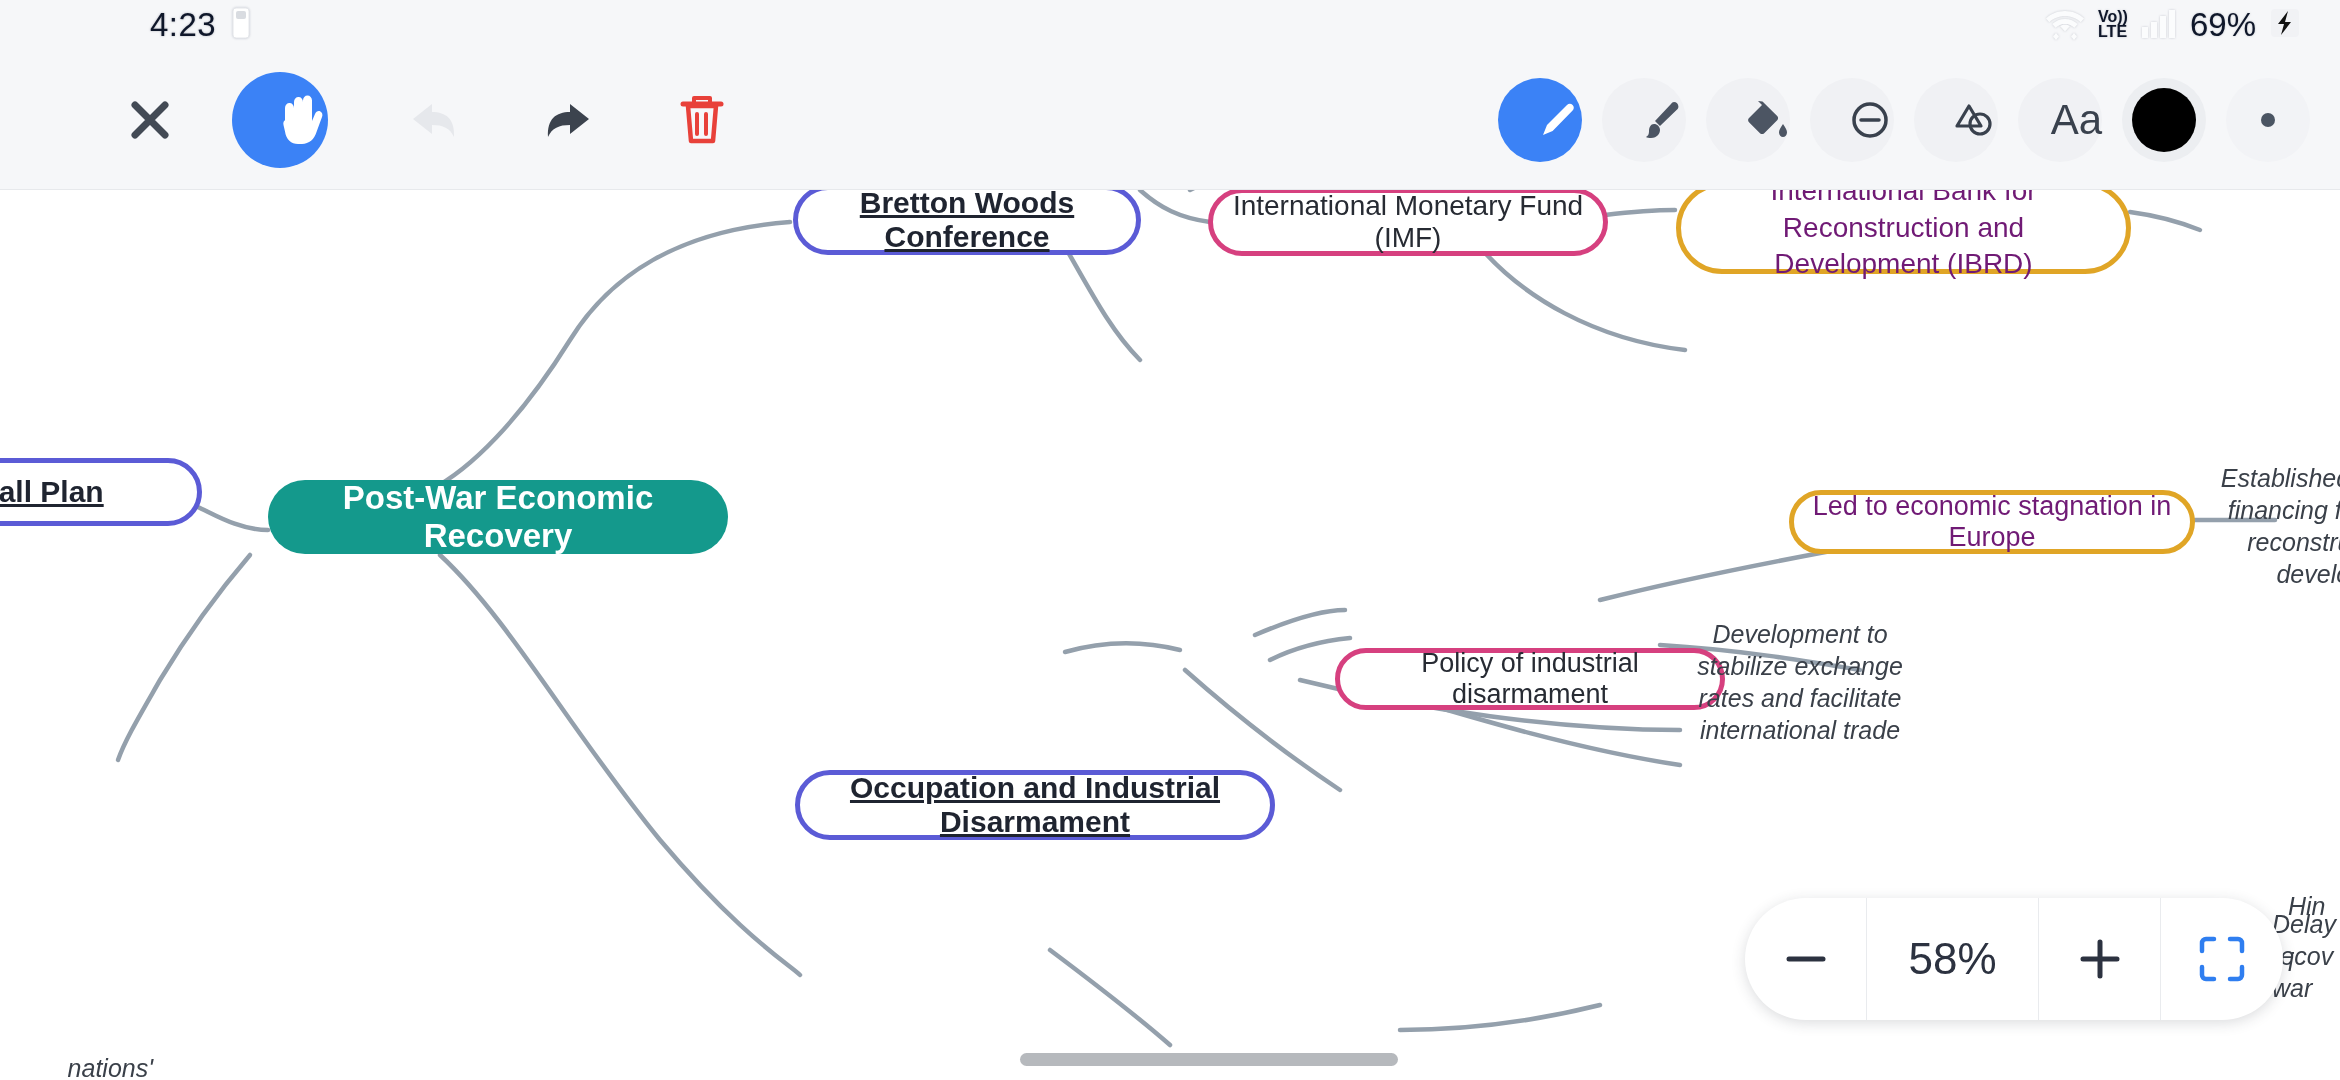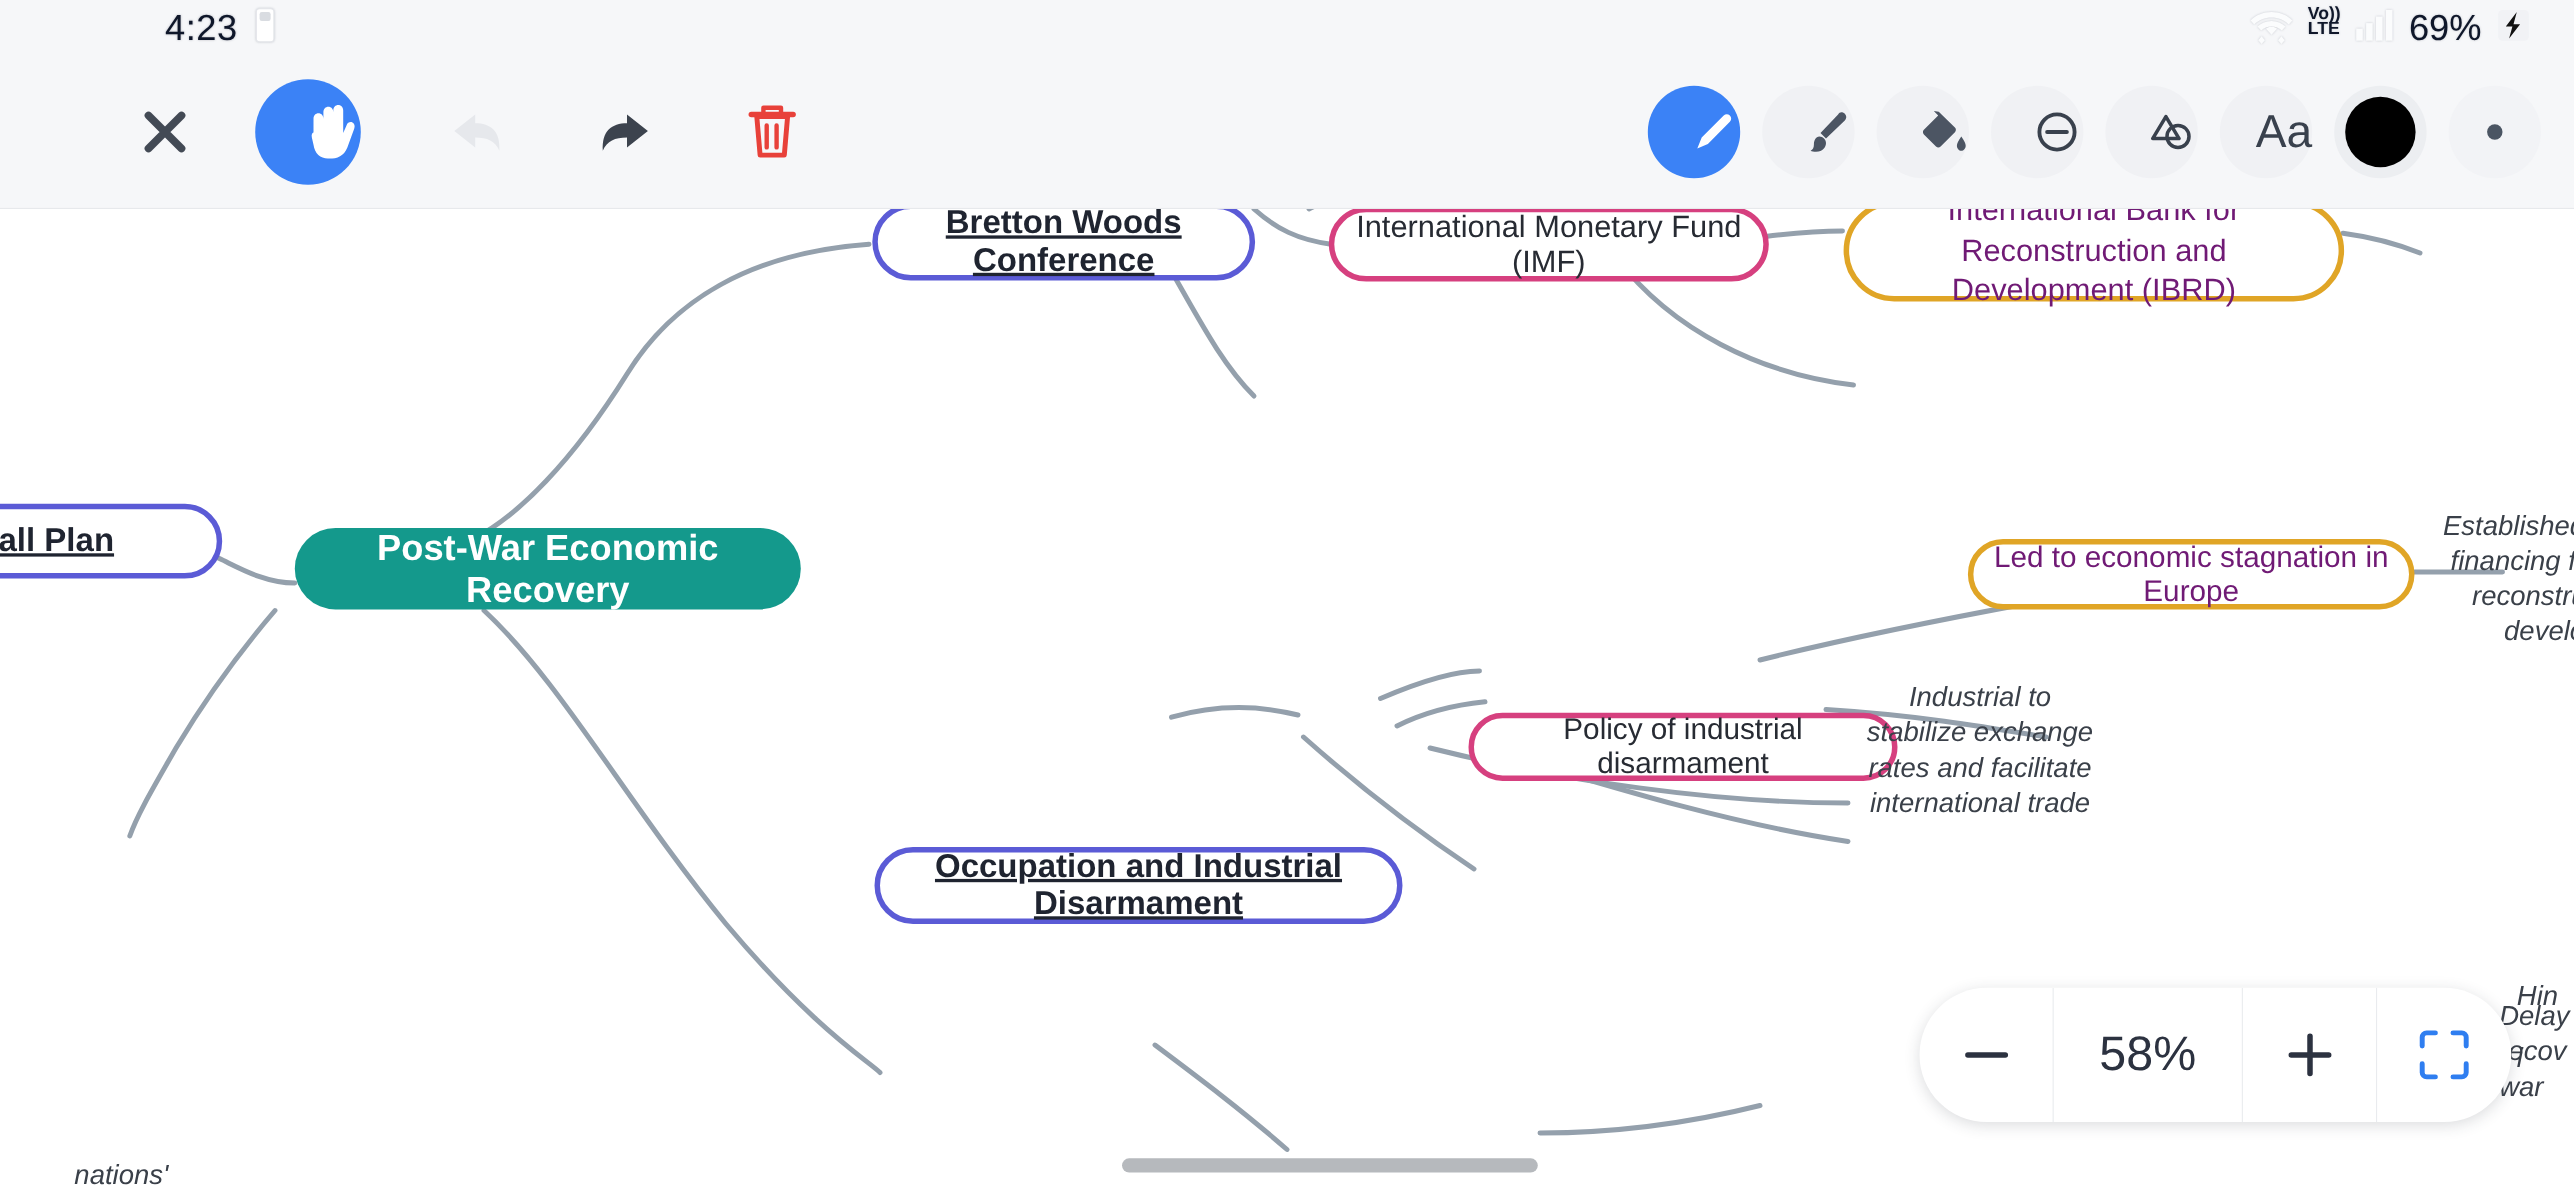--- a/index.html
+++ b/index.html
@@ -16,21 +16,21 @@
     position: absolute; top: 0; left: 0; width: 2340px; height: 50px;
     background: #f6f7f9;
     display: flex; align-items: center; justify-content: space-between;
     padding: 0 38px 0 150px;
   }
   .status-left { display: flex; align-items: center; gap: 12px; }
   .status-time {
     font-size: 33px; color: #fbfbfc; font-weight: 400; letter-spacing: .5px;
     text-shadow: 0 0 1px rgba(200,200,205,.9);
   }
-  .status-right { display: flex; gap: 12px; }
+  .status-right { display: flex; align-items: center; gap: 12px; }
   .glyph-faint { color: #0f172a; filter: drop-shadow(0 0 1px rgba(195,198,205,.95)); }
   .status-batt { font-size: 33px; font-weight: 400; }
   .volte { display:flex; flex-direction:column; line-height:.92; font-size:16px; font-weight:700; }
 
   
   .toolbar {
     position: absolute; top: 50px; left: 0; width: 2340px; height: 140px;
     background: #f6f7f9;
     display: flex; align-items: center; justify-content: space-between;
     padding: 0 30px 0 98px;
@@ -304,21 +304,21 @@
     </div>
 
     <div class="ann" style="left:2204px; top:272px; width:160px; font-size:25px; text-align:right;">
       <div>Established t</div>
       <div>financing for</div>
       <div>reconstruc</div>
       <div>develop</div>
     </div>
 
     <div class="ann" style="left:1680px; top:428px; width:240px; font-size:25px;">
-      <div>Industrial to</div>
+      <div>Development to</div>
       <div>stabilize exchange</div>
       <div>rates and facilitate</div>
       <div>international trade</div>
     </div>
 
 
     <div class="ann" style="left:-52px; top:862px; width:205px; font-size:25px; text-align:right;">
       <div>nations'</div>
 
     </div>

